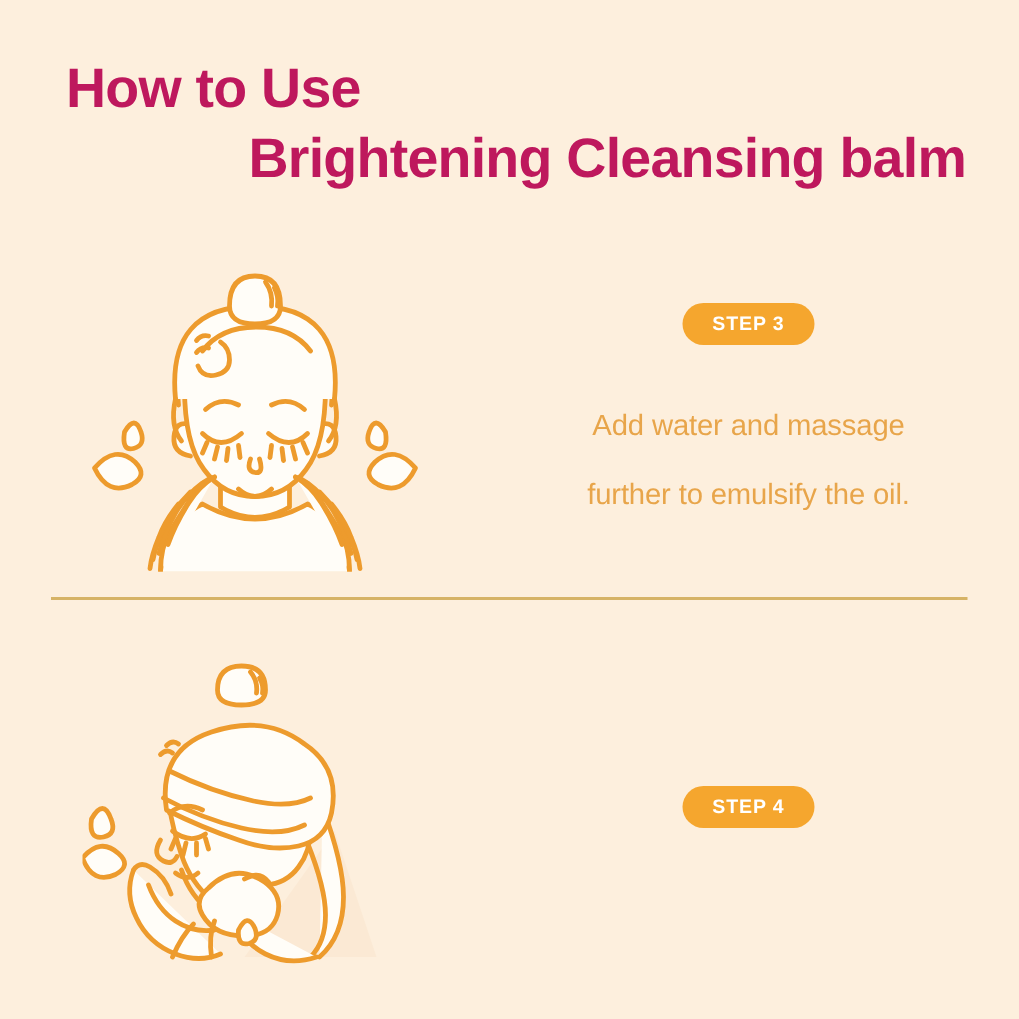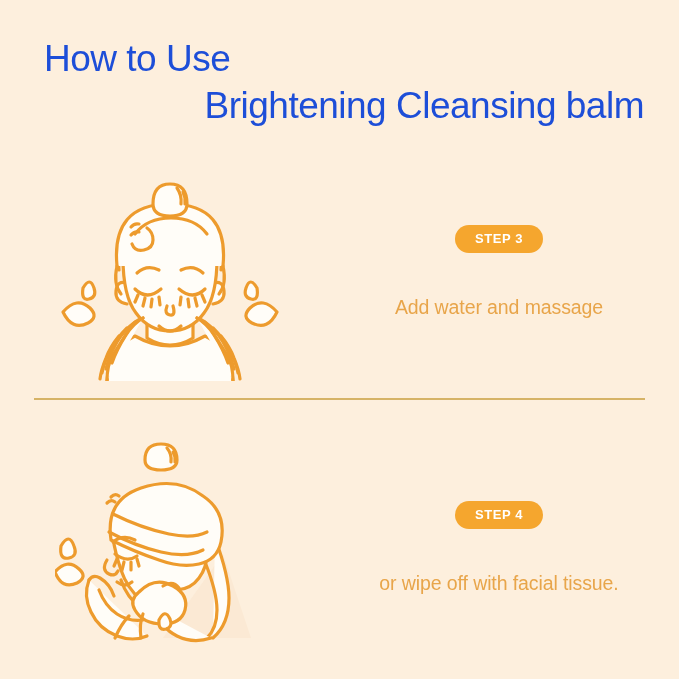--- a/index.html
+++ b/index.html
@@ -26,22 +26,22 @@
 
   
   .heading {
     position: absolute;
     left: 44px;
     top: 38px;
     width: 600px;
   }
   .heading-line {
     display: block;
-    color: #1d4ed8;
-    font-weight: 400;
+    color: #be185d;
+    font-weight: 700;
     letter-spacing: -0.5px;
     line-height: 1.15;
     white-space: nowrap;
   }
   .heading-line-1 { font-size: 37px; }
   .heading-line-2 { font-size: 37px; margin-top: 4px; text-align: right; }
 
   
   .section {
     position: absolute;
@@ -192,20 +192,21 @@
           <path d="M202 122 q-7 -12 -11 0 q-3 9 5 11 q8 2 6 -11 Z" fill="#FFFDF8"></path>
           <path d="M222 146 q-14 -16 -27 -4 q-9 9 2 15 q16 8 25 -11 Z" fill="#FFFDF8"></path>
         </g>
       </svg>
     </div>
 
     <div class="text-col">
       <span class="step-badge">STEP 3</span>
       <p class="step-desc">
         <span class="ln">Add water and massage</span>
+        <span class="ln">further to emulsify the oil.</span>
       </p>
     </div>
   </div>
 
   <hr class="divider">
 
   <div class="section section-step4">
 
     <div class="illus-col">
       <svg width="230" height="215" viewBox="0 0 230 215">
@@ -268,18 +269,17 @@
 
           <path d="M6 104 q8 -14 13 0 q4 10 -5 12 q-10 2 -8 -12 Z" fill="#FFFDF8"></path>
           <path d="M0 130 q12 -14 24 -3 q9 8 -2 14 q-15 7 -22 -11 Z" fill="#FFFDF8"></path>
         </g>
       </svg>
     </div>
 
     <div class="text-col">
       <span class="step-badge">STEP 4</span>
       <p class="step-desc">
-        <span class="ln">or wipe off with facial tissue.</span>
       </p>
     </div>
   </div>
 
 </div>
 
 </body></html>

